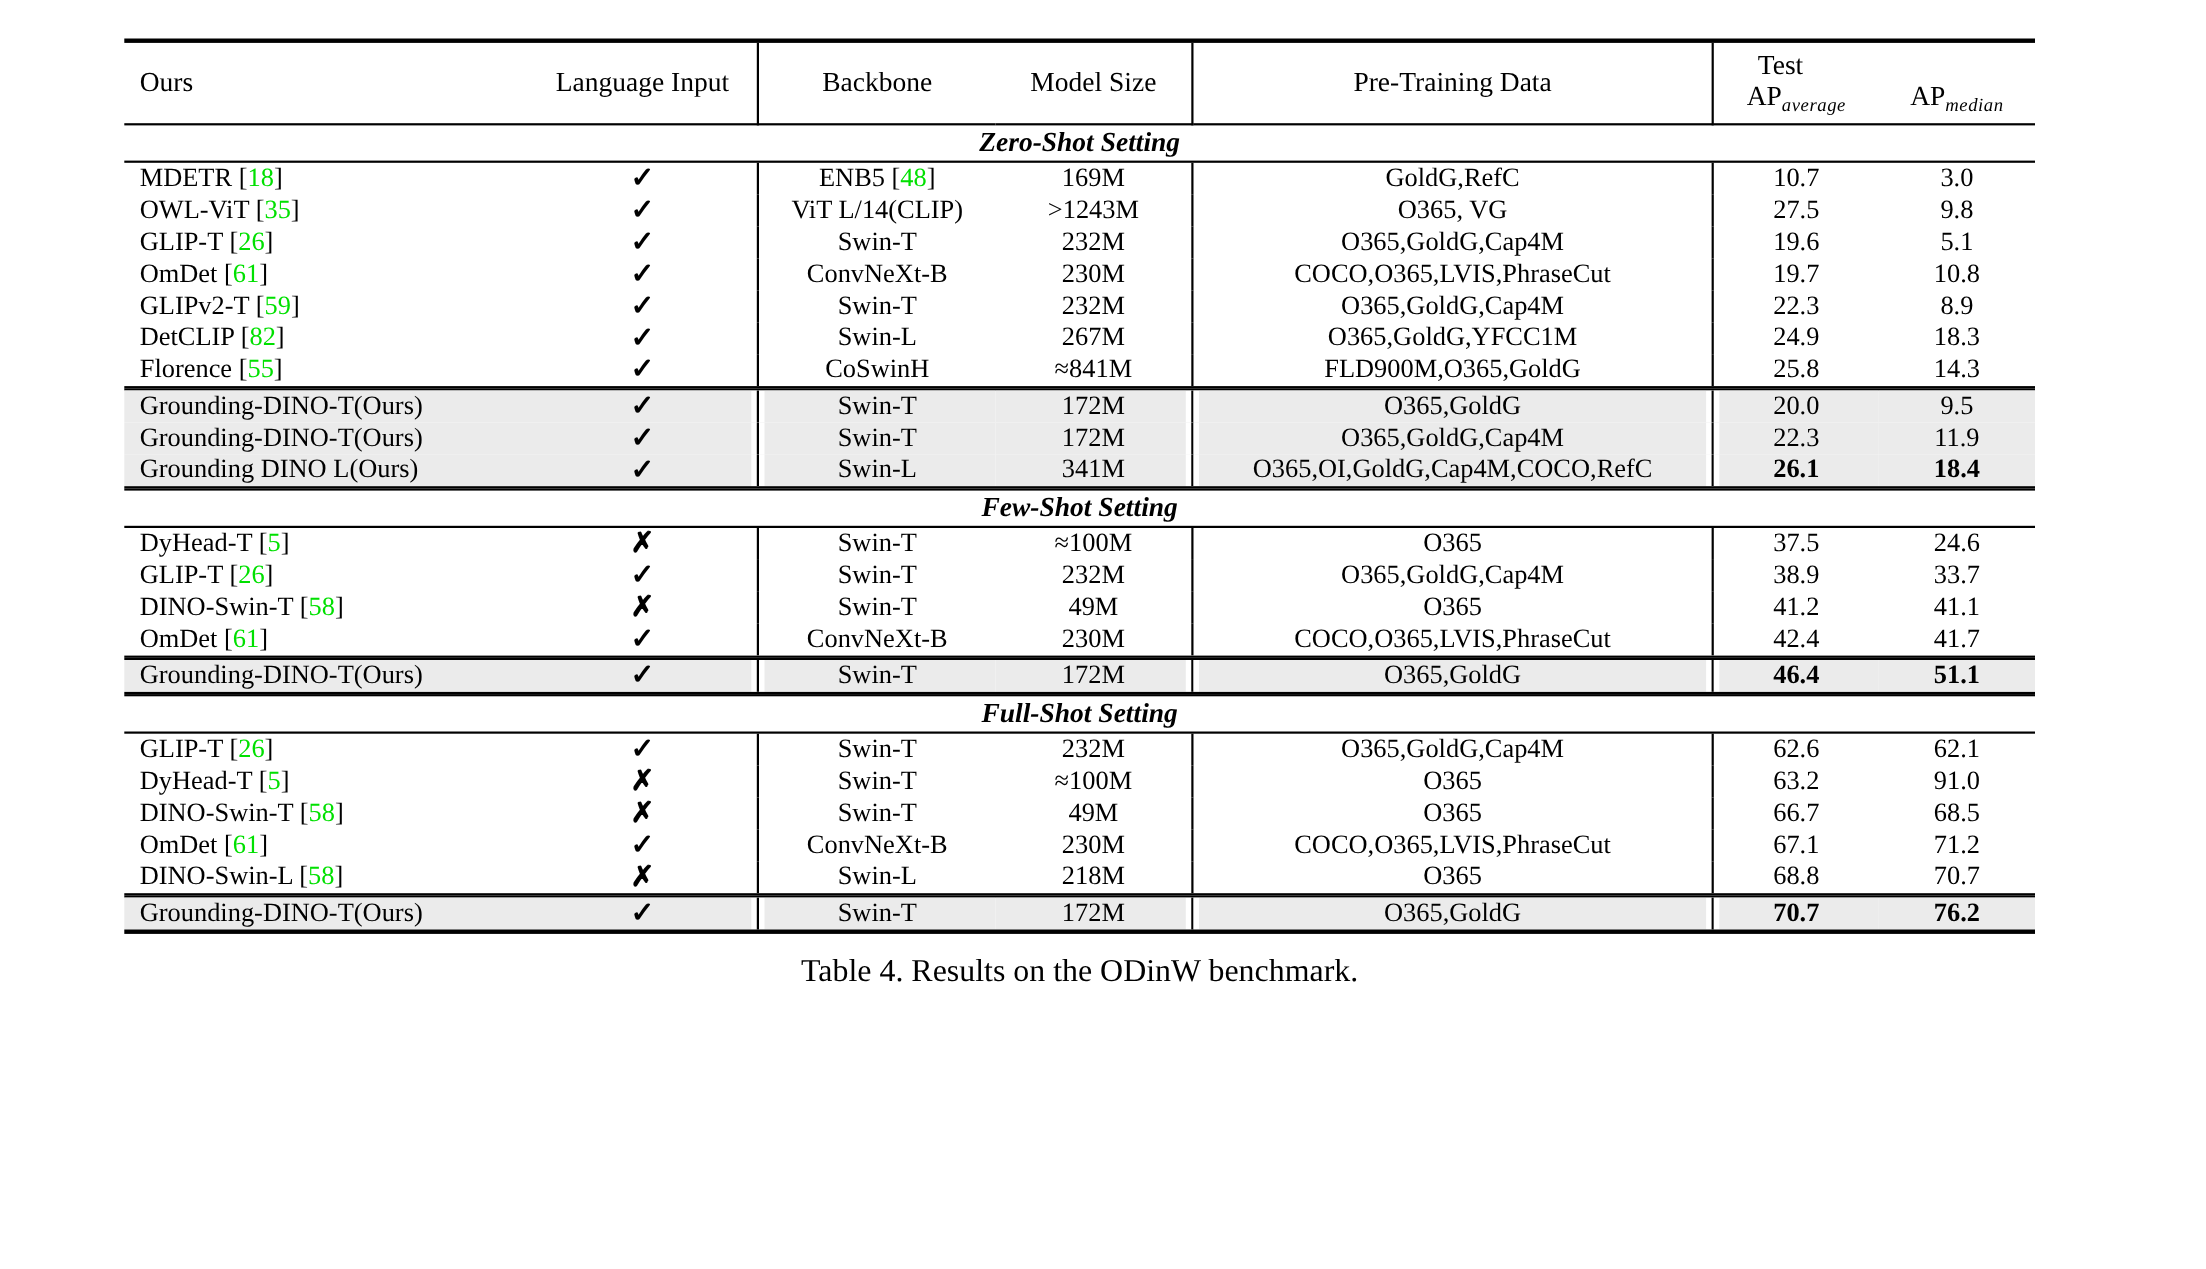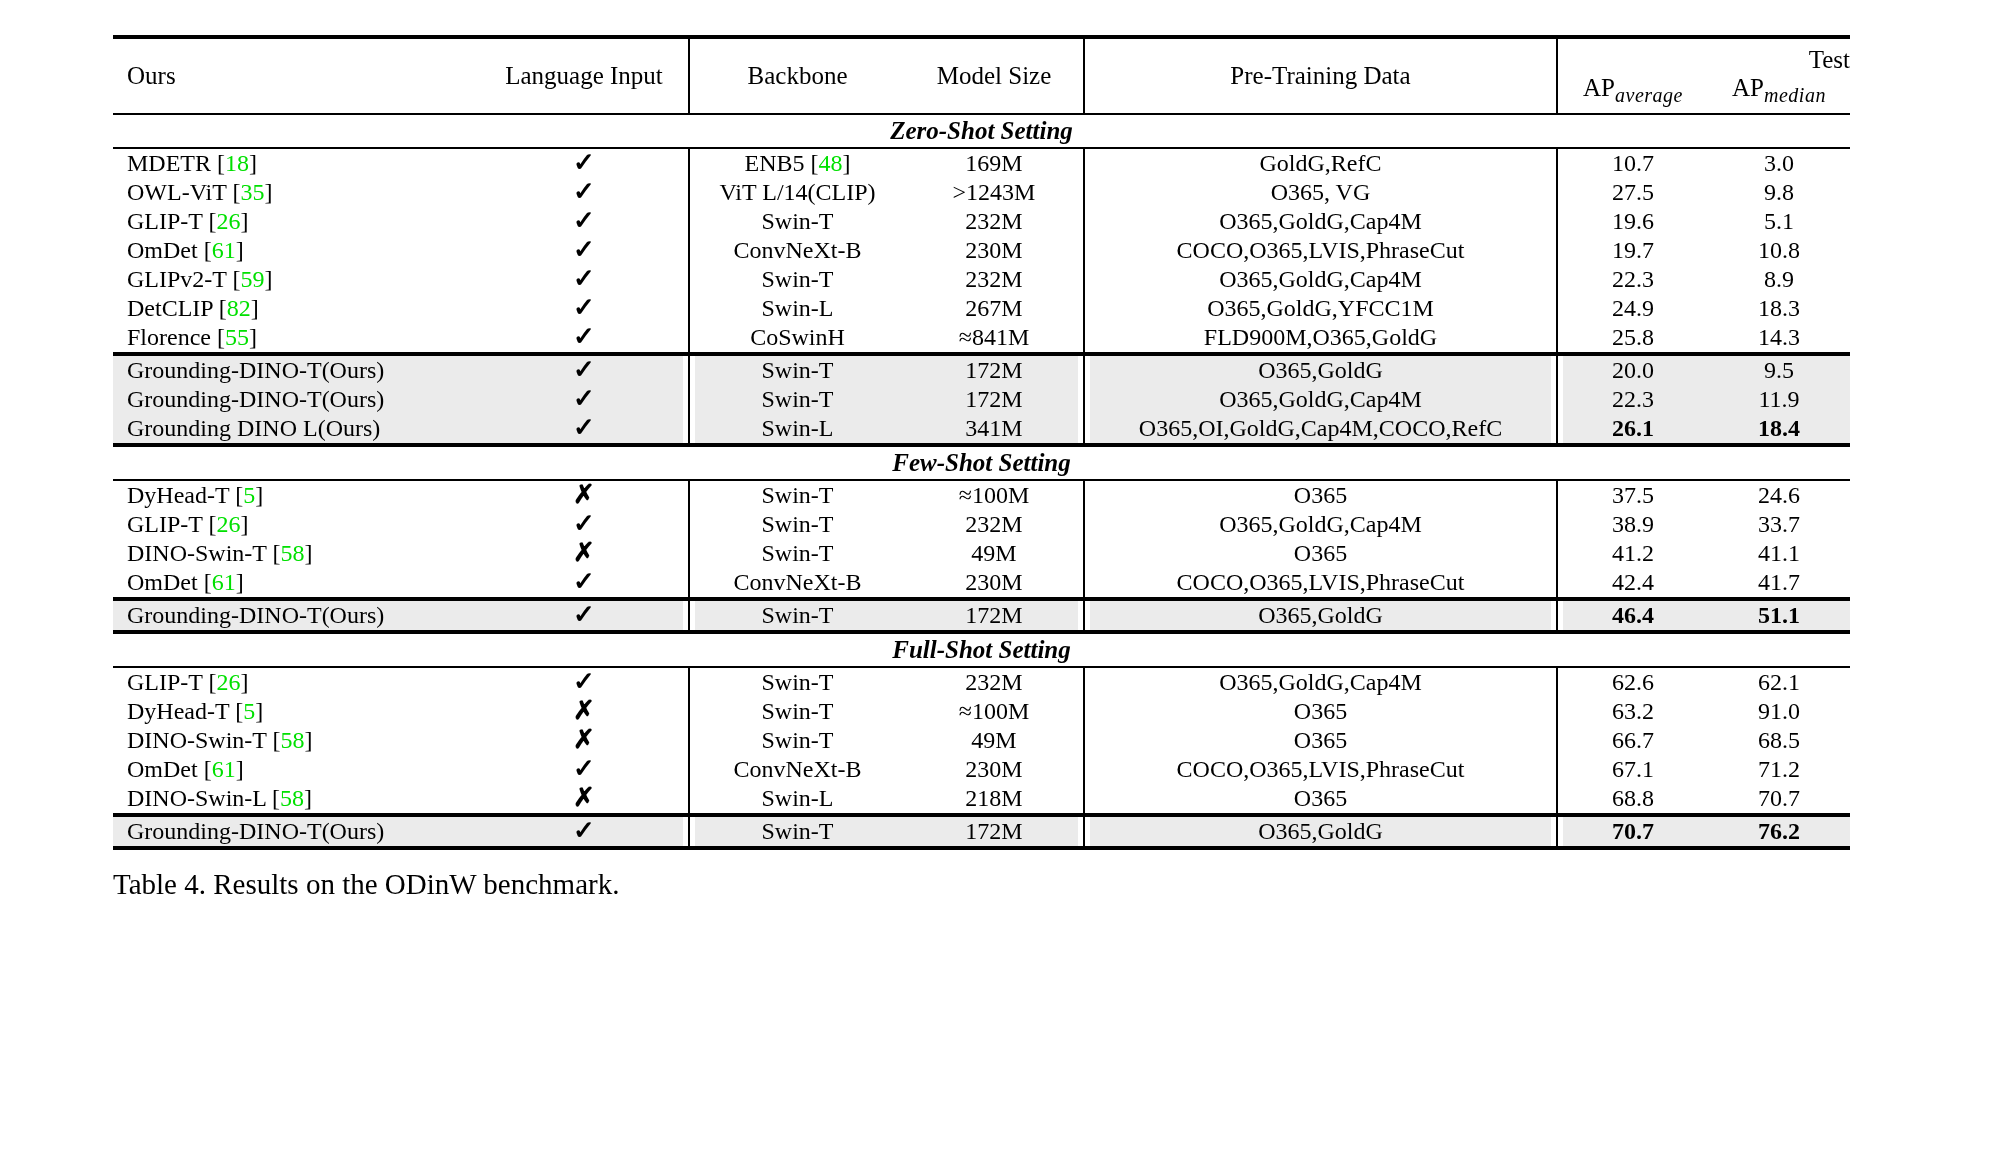--- a/index.html
+++ b/index.html
@@ -21,26 +21,26 @@
     margin:35px 0 0 113px;
     border-top:4px solid #000;
   }
   col.c1{width:367px;} col.c2{width:210px;} col.c3{width:215px;}
   col.c4{width:180px;} col.c5{width:473px;} col.c6{width:150px;} col.c7{width:142px;}
 
   th{font-weight:normal;font-size:25px;vertical-align:middle;padding:0;
      border-bottom:2px solid #000;}
   th.th-model{text-align:left;padding-left:14px;}
   .th-center{text-align:center;}
-  th .test-label{text-align:right;font-size:25px;padding-top:7px;}
+  th .test-label{text-align:left;font-size:25px;padding-top:7px;margin-left:40px;}
   th .ap-row{display:flex;padding-bottom:6px;}
   th .ap-row .ap{display:inline-block;text-align:center;font-size:25px;}
   th .ap-row .ap:first-child{width:150px;}
   th .ap-row .ap:last-child{width:142px;}
-  sub{font-style:italic;font-size:20px;letter-spacing:.5px;}
+  sub{font-style:italic;font-size:17px;letter-spacing:.5px;}
 
   td{padding:0 6px;font-size:24px;vertical-align:middle;}
   .vr{border-right:2px solid #000;}
   .data-row td{height:29px;}
   .cell-center{text-align:center;}
   .cell-model{text-align:left;padding-left:14px;white-space:nowrap;}
   .cite{color:var(--citation);}
   .check,.cross{font-weight:bold;font-size:26px;line-height:1;}
   .bold{font-weight:bold;}
 
@@ -52,21 +52,21 @@
   .section-title-row td{
     text-align:center;font-style:italic;font-weight:bold;font-size:25px;
     height:22px;padding:2px 0;
   }
   tr.rule-row td{padding:0;height:0;line-height:0;font-size:0;}
   tr.rule-thin td{border-top:2px solid #000;}
   tr.rule-double td{border-top:2px solid #000;border-bottom:2px solid #000;height:3px;background:#fff;}
   tr.rule-thick td{border-top:4px solid #000;}
 
   .caption{
-    width:1737px;margin:18px 0 0 113px;text-align:left;
+    width:1737px;margin:18px 0 0 113px;text-align:center;
     font-size:29px;
   }
 </style>
 </head>
 <body>
 
 <div class="paper">
   <table class="results">
     <colgroup>
       <col class="c1">

